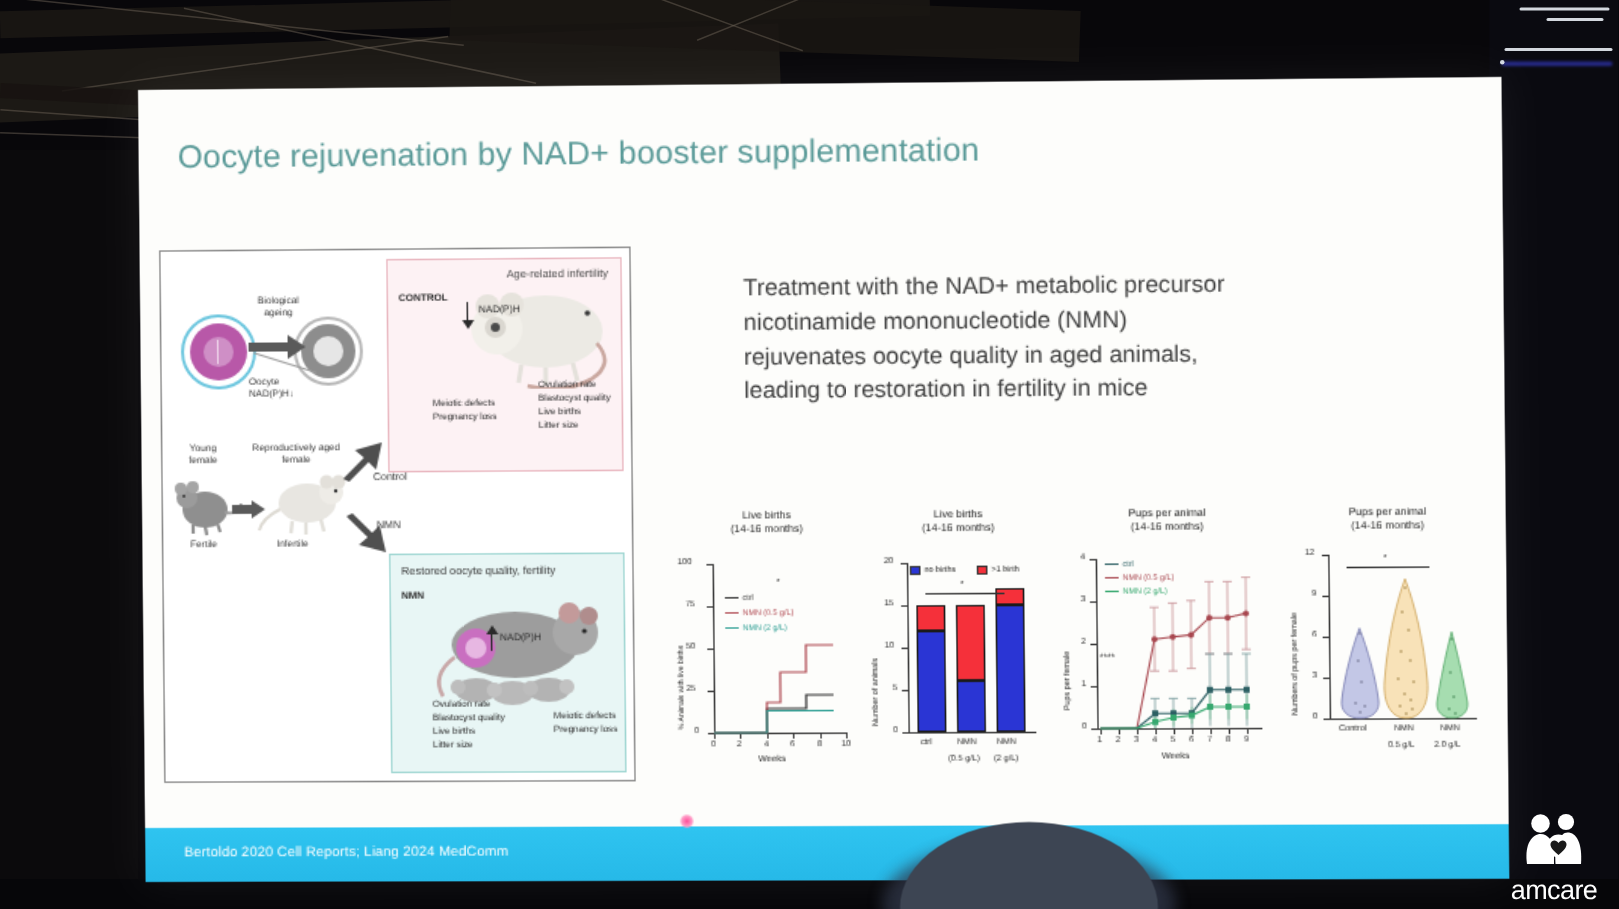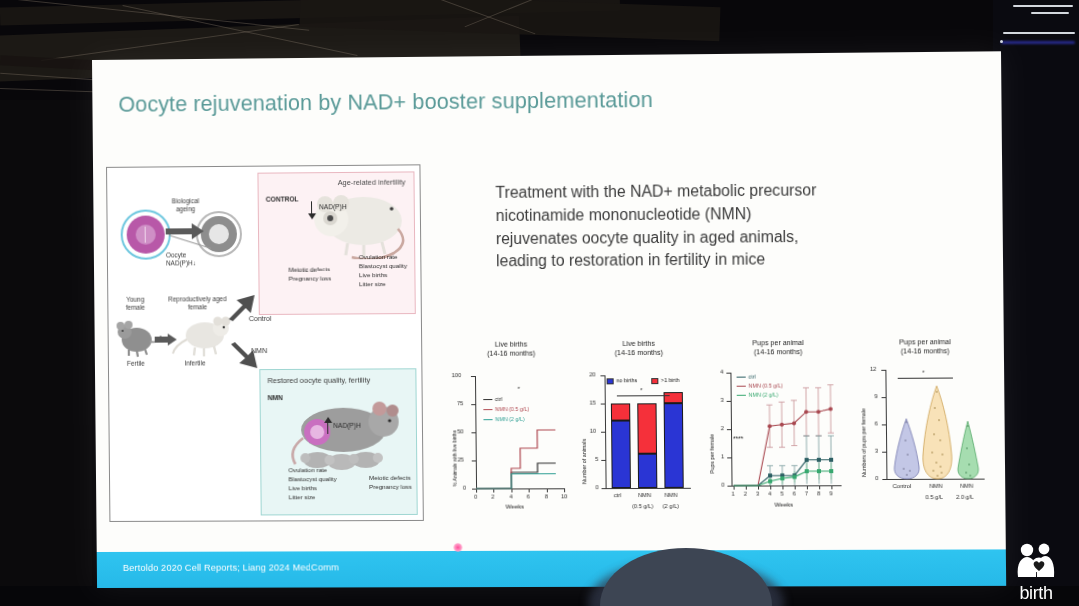--- a/index.html
+++ b/index.html
@@ -581,18 +581,18 @@
 
   <div id="logo">
     <svg width="44" height="36" viewBox="0 0 44 36">
       <circle cx="13" cy="7" r="6.2" fill="#ffffff"></circle>
       <circle cx="30" cy="6" r="5.4" fill="#ffffff"></circle>
       <path d="M4 34 C2 20 8 14 13 14 C18 14 22 19 22 26 L22 34 Z" fill="#ffffff"></path>
       <path d="M23 34 C22 22 26 13 31 13 C37 13 41 20 40 34 Z" fill="#ffffff"></path>
       <circle cx="25" cy="22" r="7.6" fill="#ffffff"></circle>
       <path d="M25 28 C20 24 18.5 21 20.5 19 C22 17.6 24 18.4 25 20 C26 18.4 28 17.6 29.5 19 C31.5 21 30 24 25 28 Z" fill="#1a1a1a"></path>
     </svg>
-    <div class="wordmark">birth</div>
+    <div class="wordmark">amcare</div>
   </div>
 
   <div id="headshadow"></div>
   <div id="head"></div>
 </div>
 
 </body></html>

